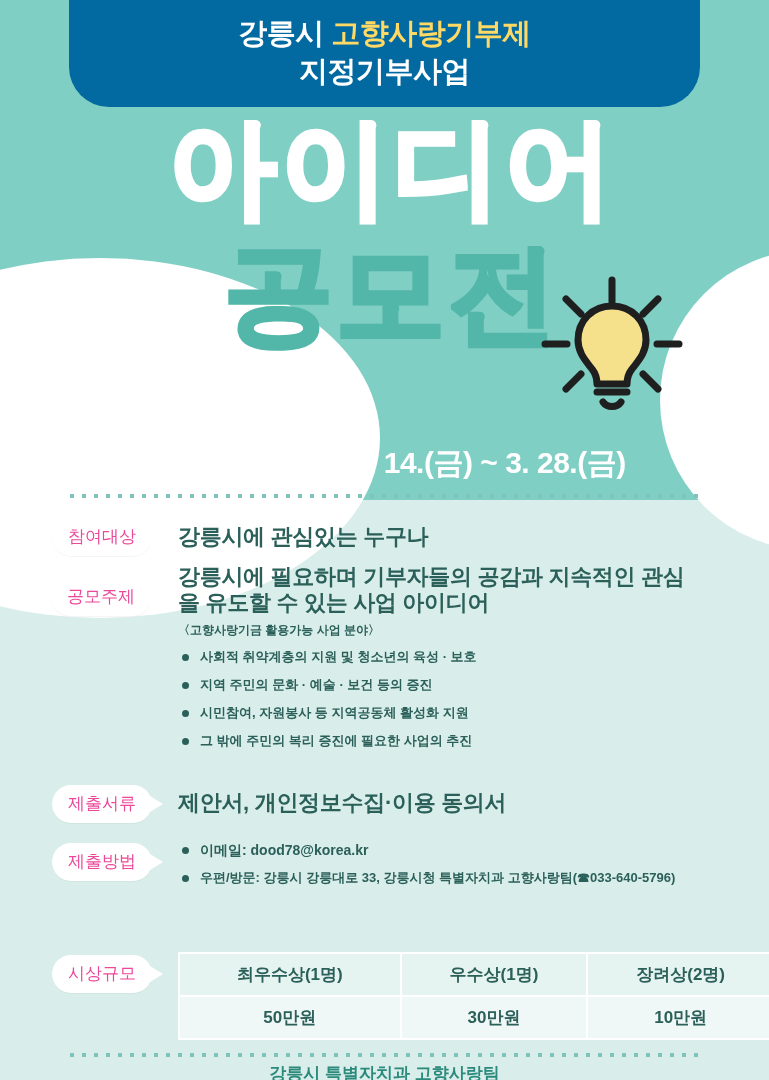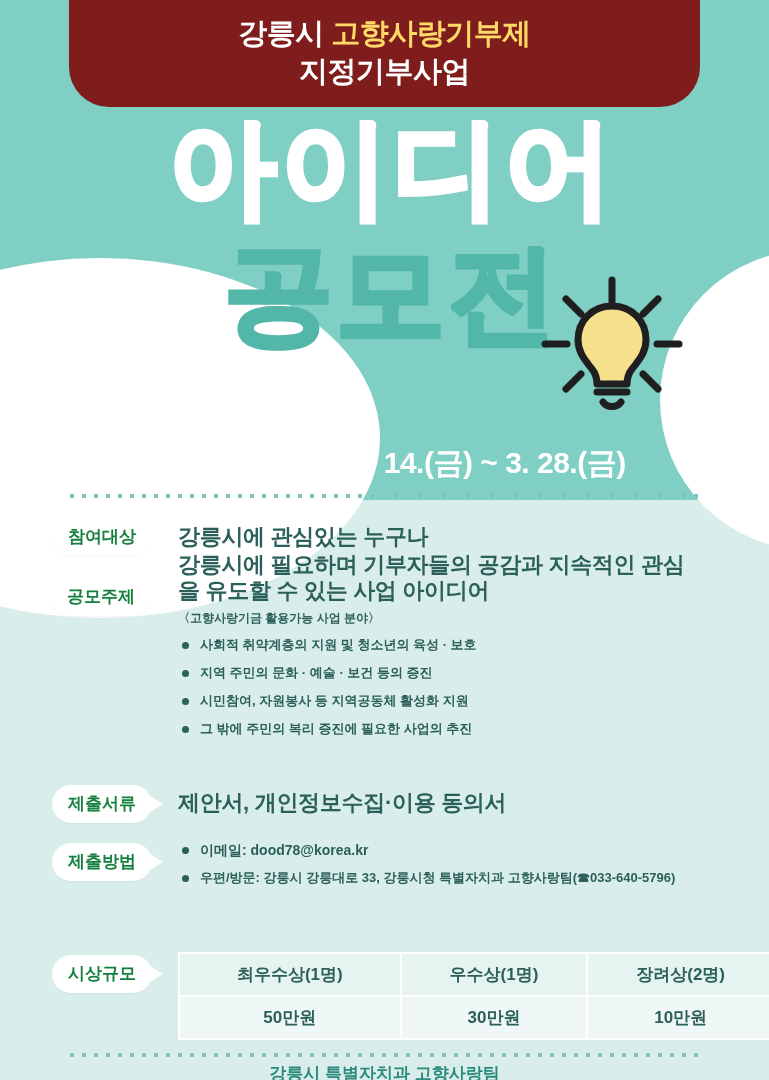--- a/index.html
+++ b/index.html
@@ -51,21 +51,21 @@
     left: 0; top: 500px;
     width: 769px; height: 580px;
     background: #d9eeea;
   }
 
   
   .header-pill {
     position: absolute;
     left: 69px; top: 0px;
     width: 631px; height: 107px;
-    background: #7f1d1d;
+    background: #0369a1;
     border-bottom-left-radius: 40px;
     border-bottom-right-radius: 40px;
     text-align: center;
     padding-top: 14px;
   }
   .header-line {
     font-size: 29px;
     font-weight: bold;
     color: #ffffff;
     letter-spacing: -0.5px;
@@ -125,22 +125,22 @@
     background-repeat: repeat-x;
   }
   .dots-top { left: 66px; top: 493px; width: 637px; }
   .dots-bottom { left: 66px; top: 1052px; width: 637px; }
 
   
   .row { position: absolute; }
   .tag {
     display: inline-block;
     background: #ffffff;
-    color: #15803d;
-    font-weight: bold;
+    color: #ec4899;
+    font-weight: normal;
     font-size: 17px;
     border-radius: 20px;
     padding: 7px 16px 8px 16px;
     text-align: left;
     position: relative;
     box-shadow: 0 1px 0 rgba(0,0,0,0.04);
   }
   .tag::after {
     content: "";
     position: absolute;
@@ -256,21 +256,21 @@
   <div class="dots dots-top"></div>
 
   <div class="row" style="left:52px; top:518px;">
     <span class="tag">참여대상</span>
   </div>
   <div class="row body-text" style="left:178px; top:524px; width:520px;">강릉시에 관심있는 누구나</div>
 
   <div class="row" style="left:51px; top:578px;">
     <span class="tag">공모주제</span>
   </div>
-  <div class="row" style="left:178px; top:552px; width:520px;">
+  <div class="row" style="left:178px; top:564px; width:520px;">
     <div class="body-text">강릉시에 필요하며 기부자들의 공감과 지속적인 관심을 유도할 수 있는 사업 아이디어</div>
     <div class="sub-head">〈고향사랑기금 활용가능 사업 분야〉</div>
     <ul class="bullets">
       <li>사회적 취약계층의 지원 및 청소년의 육성 · 보호</li>
       <li>지역 주민의 문화 · 예술 · 보건 등의 증진</li>
       <li>시민참여, 자원봉사 등 지역공동체 활성화 지원</li>
       <li>그 밖에 주민의 복리 증진에 필요한 사업의 추진</li>
     </ul>
   </div>
 

